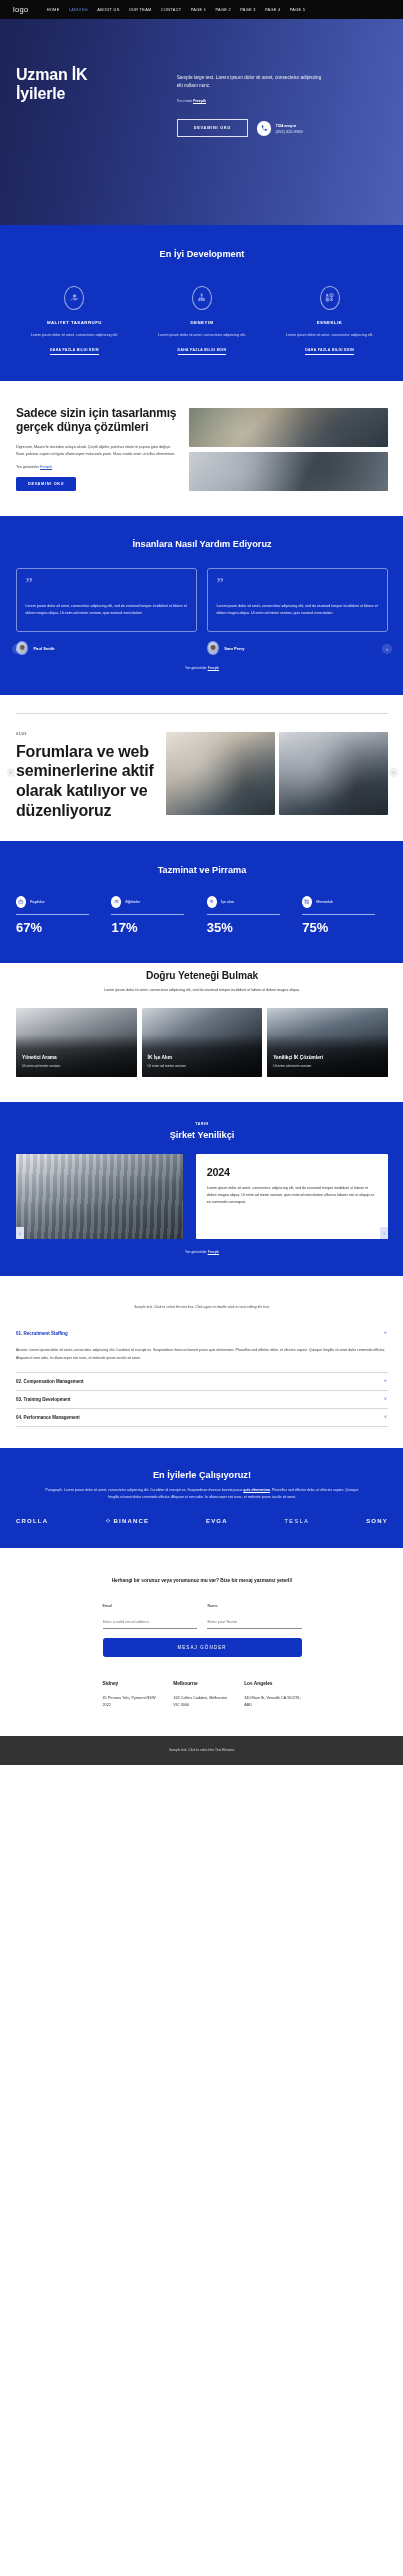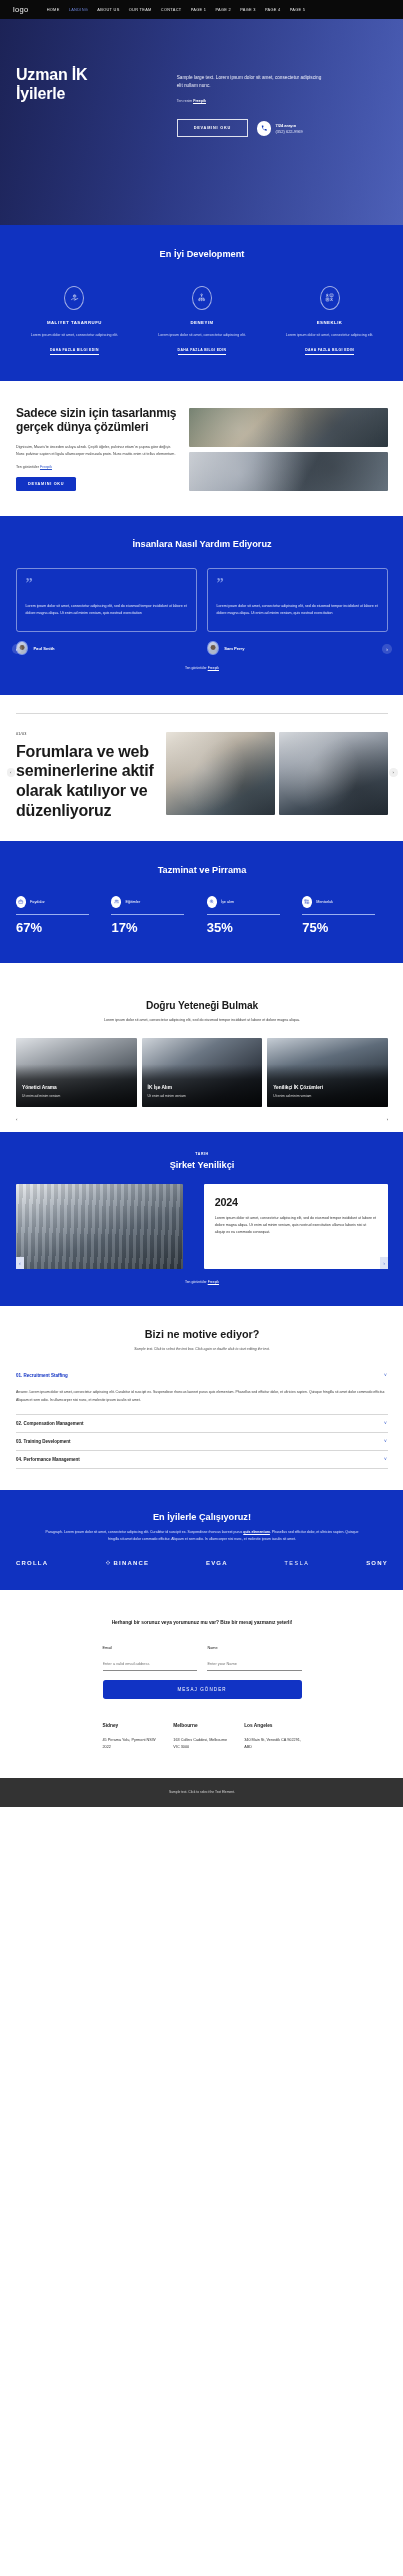--- a/index.html
+++ b/index.html
@@ -168,21 +168,21 @@
   .stat-ic {
     width:9.7px;height:11.3px;border-radius:50%;background:#fff;flex:none;
     display:flex;align-items:center;justify-content:center;
   }
   .stat-ic svg{width:5.4px;height:5.4px;stroke:#1032c0;fill:none;stroke-width:1.5;}
   .stat-head span { color:#fff; font-size:3.8px; }
   .stat-bar { height:0.8px; background:#9bb0f0; margin:6px 0 5.4px; width:85%; }
   .stat-val { color:#fff; font-size:13px; font-weight:700; }
 
   
-  .talent { padding:37px 16px 25px; position:relative; }
+  .talent { padding:7px 16px 25px; position:relative; }
   .talent h2 { text-align:center; font-size:10.2px; font-weight:700; letter-spacing:-0.1px;}
   .talent-sub { text-align:center; font-size:3.6px; color:#3a3a3a; line-height:1.95; margin:6.5px auto 0; max-width:280px;}
   .talent-grid { display:flex; gap:4.8px; margin-top:14px; }
   .tcard { flex:1; height:69px; position:relative; border-radius:1.1px; overflow:hidden;}
   .tc1{background:linear-gradient(160deg,#dfe2e6 0%,#8f959c 35%,#3e464e 75%,#20262c 100%);}
   .tc2{background:linear-gradient(150deg,#cfd4da 0%,#6b7683 35%,#2b323c 75%,#161c23 100%);}
   .tc3{background:linear-gradient(165deg,#c6cdd5 0%,#5f6c7a 35%,#262f38 75%,#12171c 100%);}
   .tcard .ov {
     position:absolute; inset:0;
     background:linear-gradient(180deg,rgba(0,0,0,0) 38%, rgba(0,0,0,.55) 60%, rgba(0,0,0,.8) 100%);
@@ -194,21 +194,21 @@
     position:absolute; top:152px; width:9.2px;height:9.2px;border-radius:50%;
     background:rgba(255,255,255,.85);color:#333;display:flex;align-items:center;
     justify-content:center;font-size:4.3px;cursor:pointer;
   }
   .tarrow-l{left:12px;} .tarrow-r{right:12px;}
 
   
   .about { background:#1032c0; padding:19.4px 16px 21.5px; position:relative; }
   .about-kicker { text-align:center; color:#fff; font-size:3.5px; font-weight:700; letter-spacing:0.6px;}
   .about h2 { text-align:center; color:#fff; font-size:9.2px; font-weight:700; margin-top:4.8px; }
-  .about-row { display:flex; gap:21px; margin-top:14px; }
+  .about-row { display:flex; gap:13px; margin-top:14px; }
   .about-img { width:167px; height:85px; border-radius:1.1px; position:relative; overflow:hidden;
     background:linear-gradient(160deg,#e4e7ea 0%,#9aa3ad 30%,#5b6672 60%,#2e363e 100%);}
   .about-img::after{content:"";position:absolute;inset:0;background:
     repeating-linear-gradient(92deg, rgba(255,255,255,.12) 0 3.2px, rgba(0,0,0,.10) 3.2px 7px);}
   .about-card { flex:1; background:#fff; border-radius:1.1px; padding:12px 10.8px; }
   .about-card .yr { font-size:10.8px; font-weight:700; letter-spacing:-0.3px; }
   .about-card p { font-size:3.6px; line-height:1.95; color:#333; margin-top:6.5px; }
   .aarrow-l,.aarrow-r{
     position:absolute; top:125px; width:8.6px;height:12px;
     background:#dde3f5;color:#5a76d8;display:flex;align-items:center;justify-content:center;
@@ -546,21 +546,20 @@
   </div>
   <div class="about-credit">
     <span>Ten görüntüler</span>
     <a>Freepik</a>
   </div>
   <div class="aarrow-l">‹</div>
   <div class="aarrow-r">›</div>
 </section>
 
 <section class="faq">
-  <h2>Bizi ne motive ediyor?</h2>
   <p class="faq-sub">Sample text. Click to select the text box. Click again or double click to start editing the text.</p>
   <div class="acc">
     <div class="acc-item open">
       <div class="acc-head">
         <h3>01. Recruitment Staffing</h3>
         <span class="chev">˅</span>
       </div>
       <div class="acc-body">Answer. Lorem ipsum dolor sit amet, consectetur adipiscing elit. Curabitur id suscipit ex. Suspendisse rhoncus laoreet purus quis elementum. Phasellus sed efficitur dolor, et ultricies sapien. Quisque fringilla sit amet dolor commodo efficitur. Aliquam et sem odio. In ullamcorper nisi nunc, et molestie ipsum iaculis sit amet.</div>
     </div>
     <div class="acc-item">

